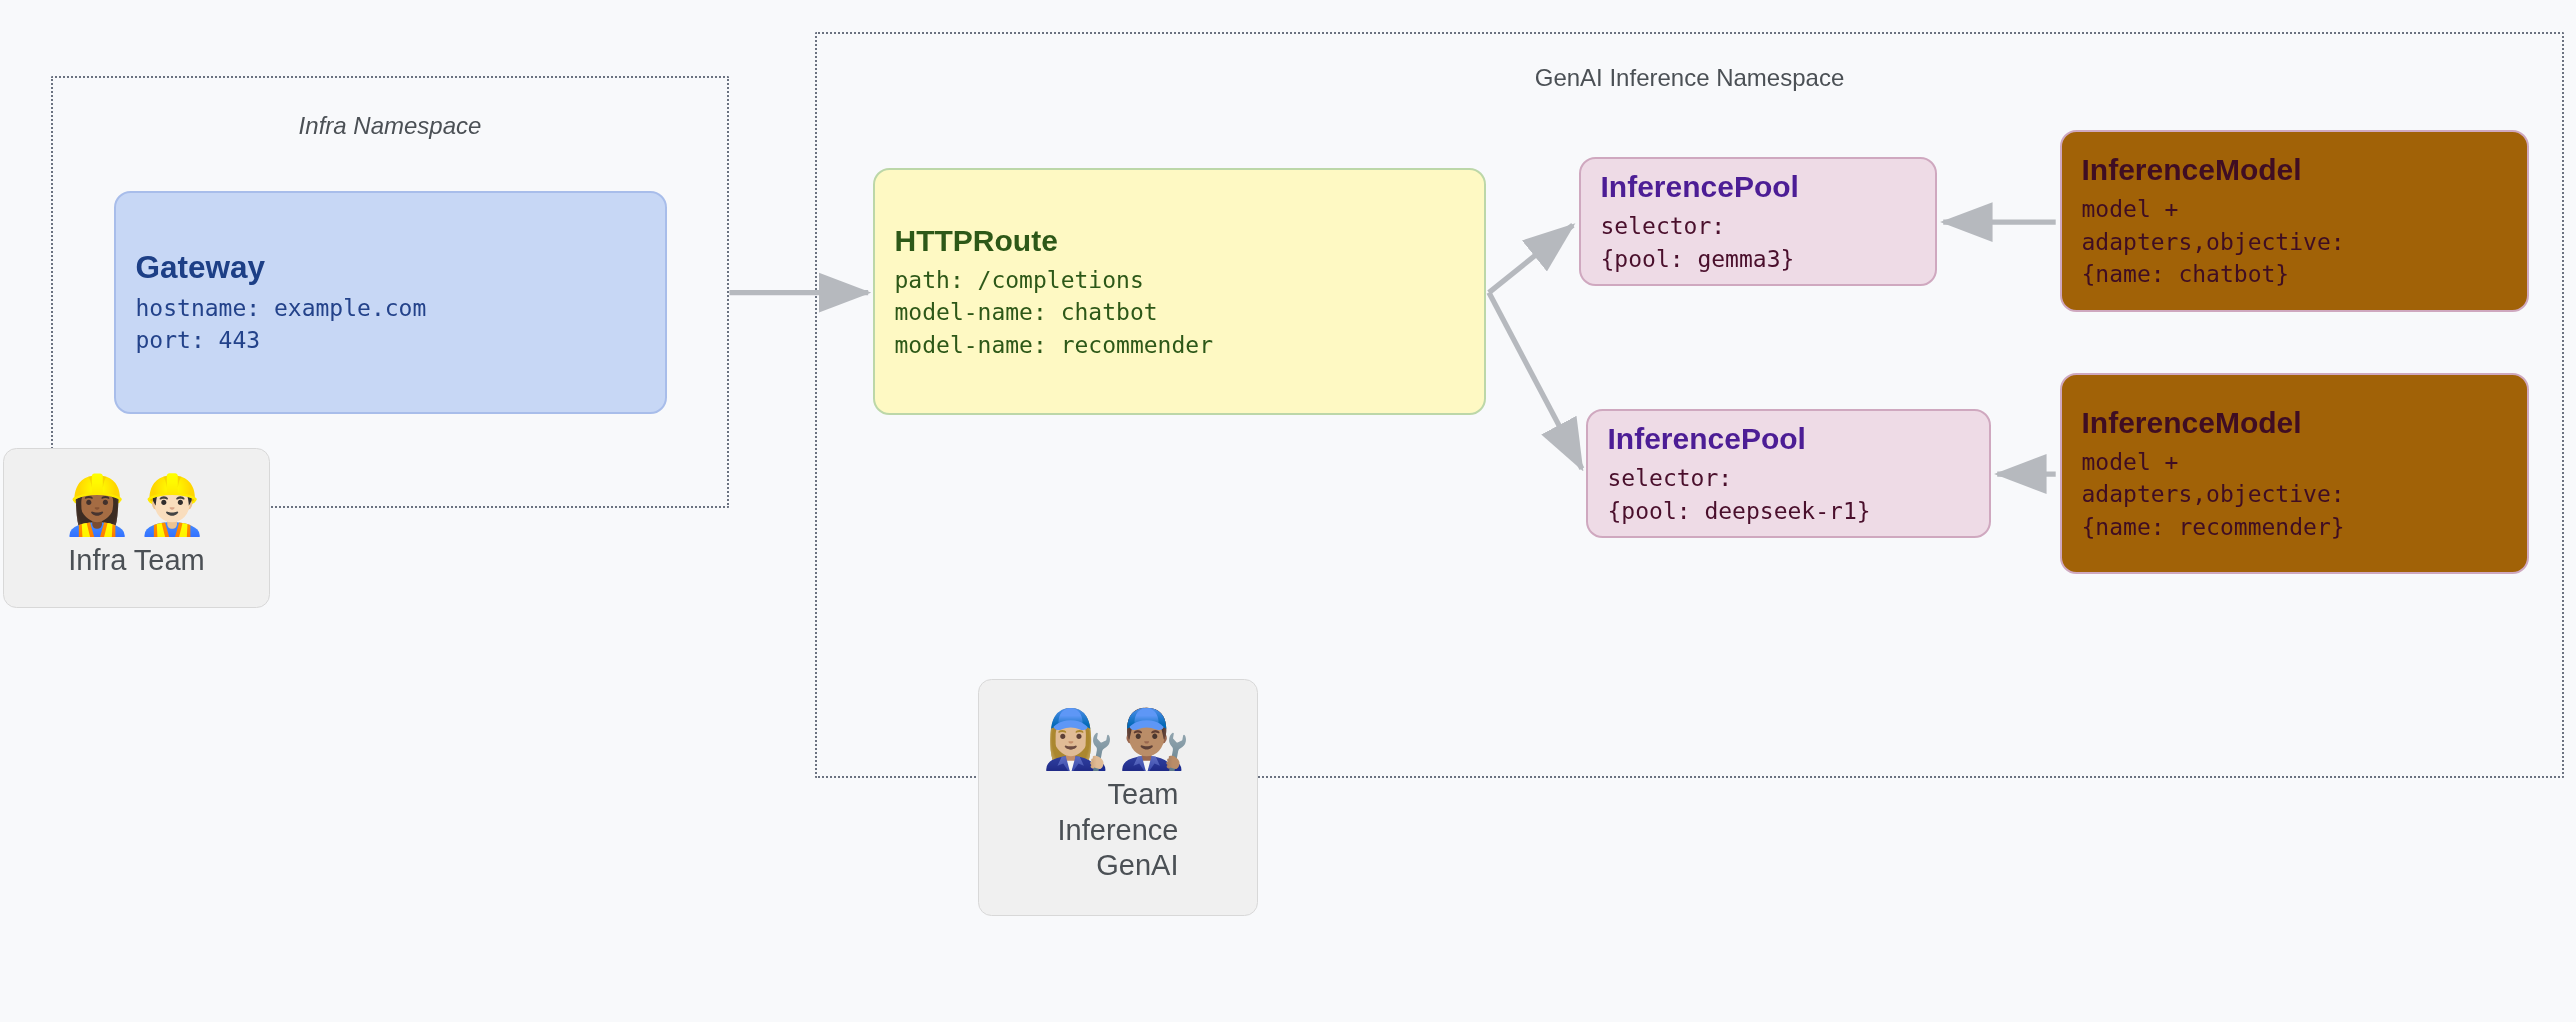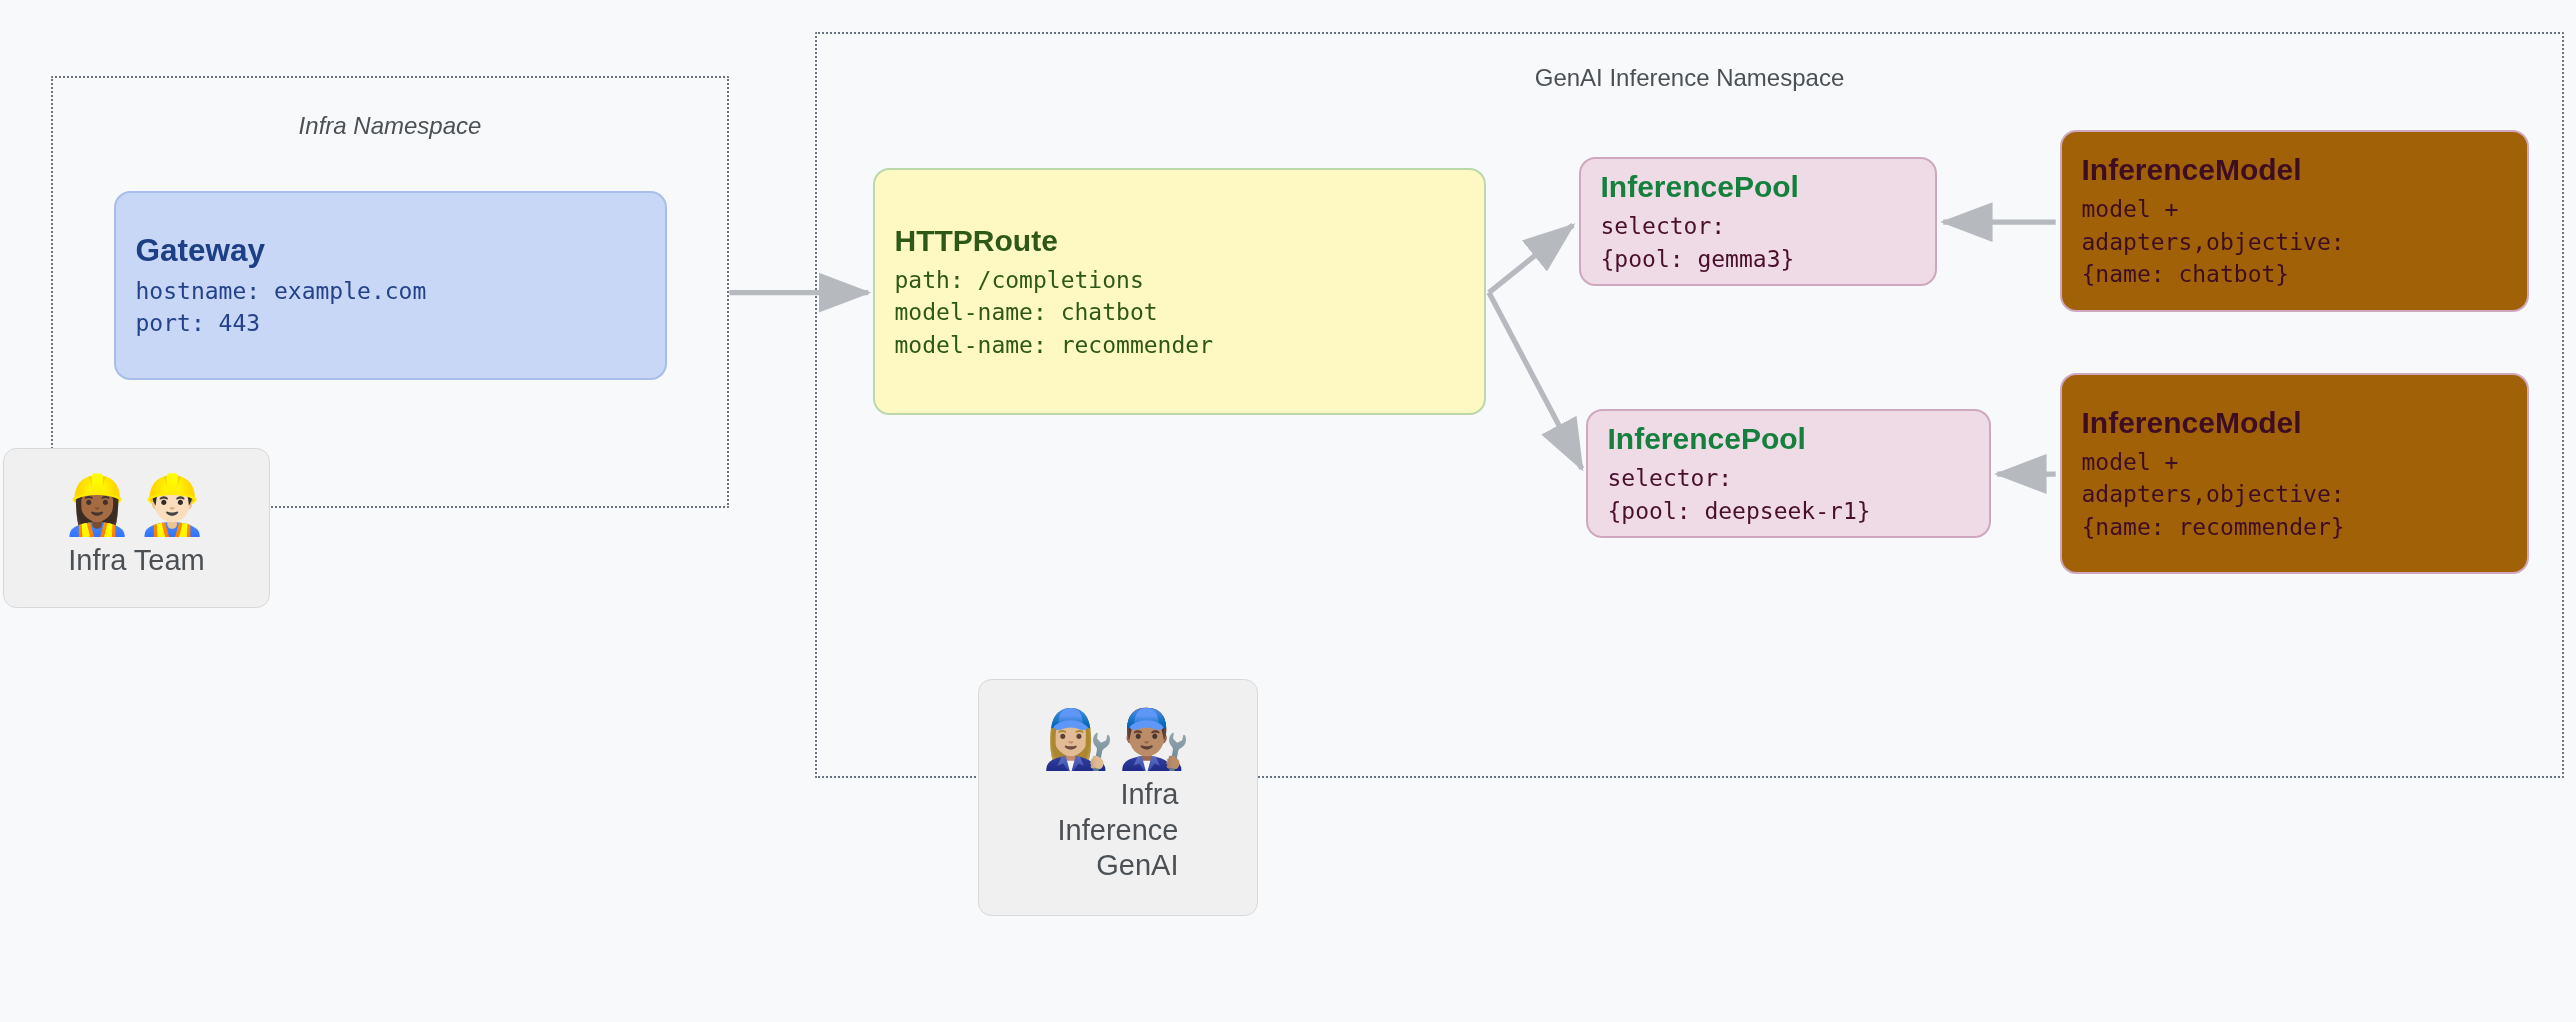--- a/index.html
+++ b/index.html
@@ -68,21 +68,21 @@
     background: #fef9c3;
     border-color: #bcd7a8;
   }
   #httproute .n-title { color: #2d5818; }
   #httproute .n-line { color: #2d5818; }
   
   .pool {
     background: #eedbe6;
     border-color: #cfa8bf;
   }
-  .pool .n-title { color: #15803d; }
+  .pool .n-title { color: #4c1d95; }
   .pool .n-line { color: #4a0f2c; }
   
   .model {
     background: #a16207;
     border-color: #cfa8bf;
   }
   .model .n-title { color: #3f0d23; }
   .model .n-line { color: #3f0d23; }
   
   .team-card {
@@ -141,21 +141,21 @@
 
     <line x1="1986" y1="390" x2="2098" y2="300" stroke="#b6b9be" stroke-width="7" marker-end="url(#arrowhead)"></line>
 
     <line x1="1986" y1="390" x2="2110" y2="625" stroke="#b6b9be" stroke-width="7" marker-end="url(#arrowhead)"></line>
 
     <line x1="2742" y1="296" x2="2592" y2="296" stroke="#b6b9be" stroke-width="7" marker-end="url(#arrowhead)"></line>
 
     <line x1="2742" y1="632" x2="2664" y2="632" stroke="#b6b9be" stroke-width="7" marker-end="url(#arrowhead)"></line>
   </svg>
 
-  <div class="node" id="gateway" style="left:114px; top:191px; width:553px; height:189px;">
+  <div class="node" id="gateway" style="left:114px; top:191px; width:553px; height:223px;">
     <div class="n-title">Gateway</div>
     <div class="n-line">hostname: example.com</div>
     <div class="n-line">port: 443</div>
   </div>
 
   <div class="node" id="httproute" style="left:873px; top:168px; width:613px; height:247px;">
     <div class="n-title">HTTPRoute</div>
     <div class="n-line">path: /completions</div>
     <div class="n-line">model-name: chatbot</div>
     <div class="n-line">model-name: recommender</div>
@@ -190,20 +190,20 @@
   <div class="team-card" style="left:3px; top:448px; width:267px; height:160px;">
     <div class="team-emoji">👷🏾‍♀️👷🏻‍♂️</div>
     <div class="team-label">
       <div>Infra Team</div>
     </div>
   </div>
 
   <div class="team-card" style="left:978px; top:679px; width:280px; height:237px;">
     <div class="team-emoji">👩🏼‍🔧👨🏽‍🔧</div>
     <div class="team-label">
-      <div>Infra</div>
+      <div>Team</div>
       <div>Inference</div>
       <div>GenAI</div>
     </div>
   </div>
 
 </div>
 
 
 </body></html>

